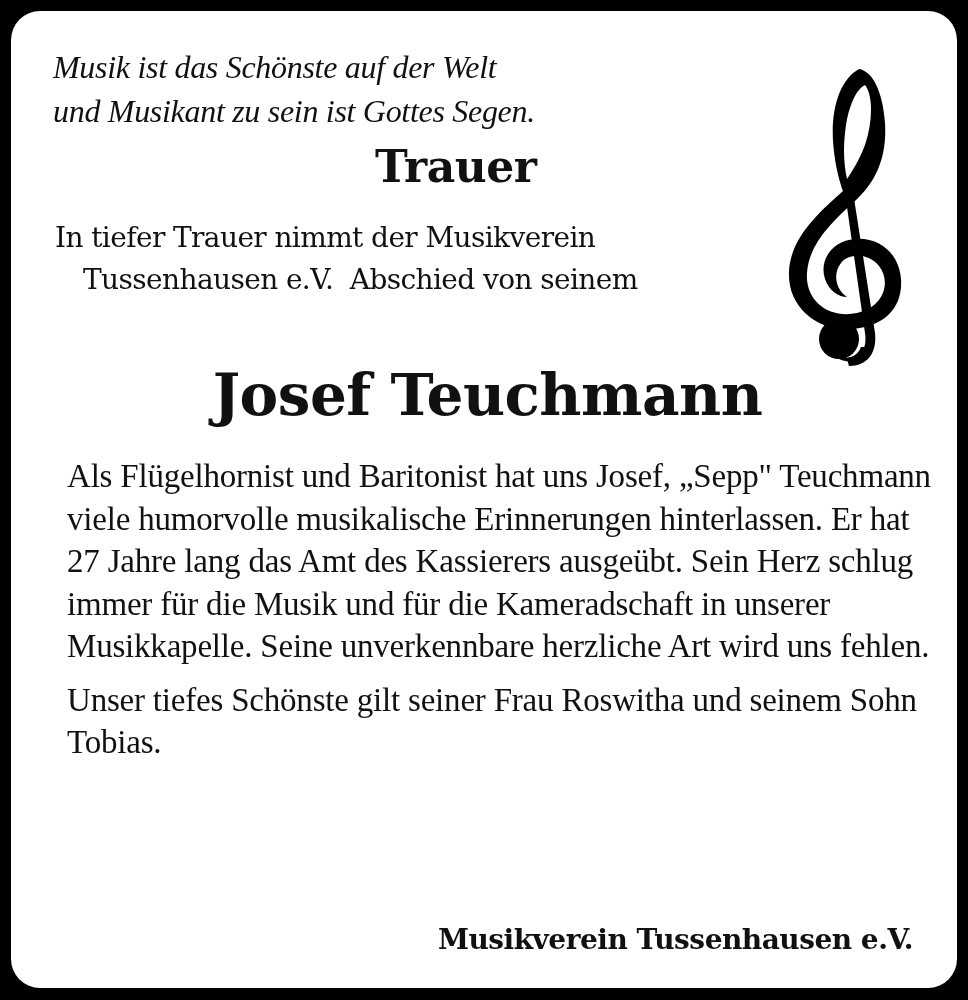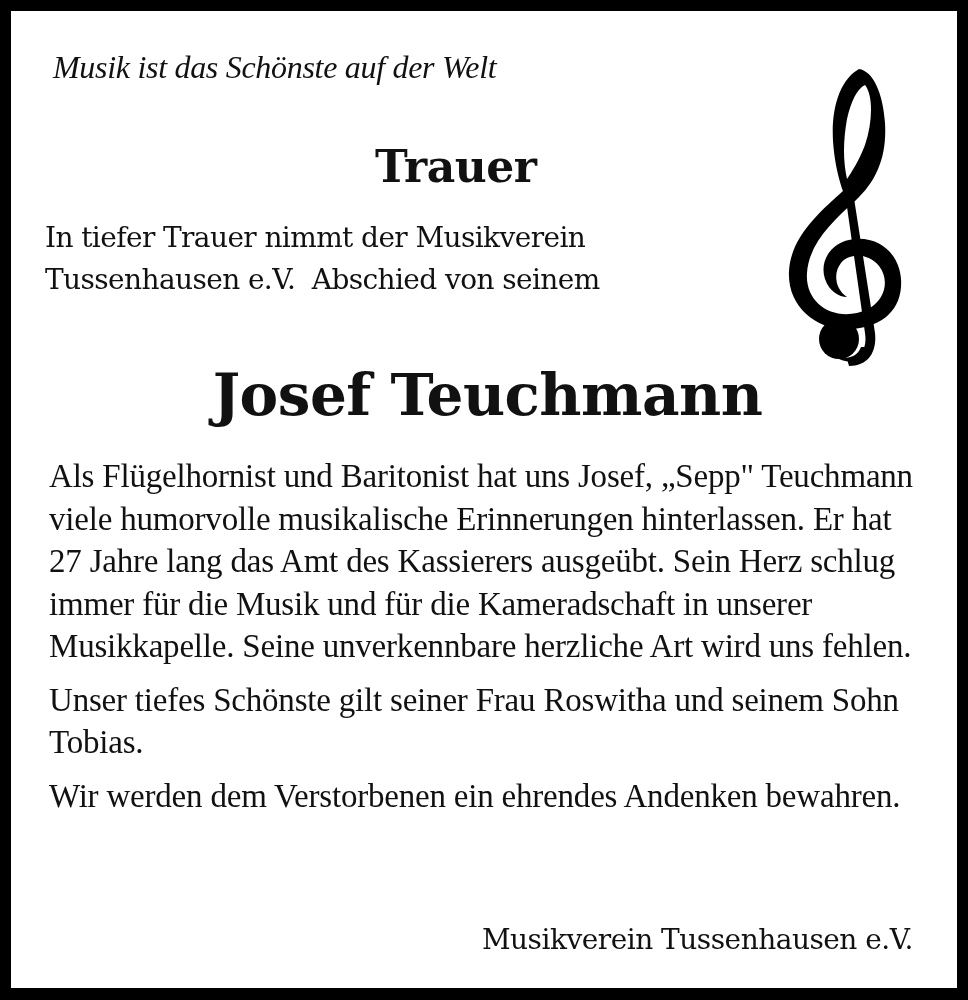--- a/index.html
+++ b/index.html
@@ -9,20 +9,21 @@
       position: relative;
       overflow: hidden;
     }
     .card {
       position: absolute;
       left: 11px; top: 11px;
       width: 946px; height: 977px;
       background: #ffffff;
       color: #111111;
       font-family: "DejaVu Serif", "Liberation Serif", serif;
+      border-radius: 29px;
     }
     .motto {
       position: absolute;
       left: 42px; top: 34px;
       font-family: "Liberation Serif", "DejaVu Serif", serif;
       font-style: italic;
       font-size: 32px;
       line-height: 44px;
       letter-spacing: -0.3px;
     }
@@ -30,21 +31,21 @@
     .title {
       position: absolute;
       left: 364px; top: 130px;
       font-size: 44px;
       font-weight: bold;
       font-family: "DejaVu Serif", serif;
       letter-spacing: -0.5px;
     }
     .intro {
       position: absolute;
-      left: 34px; top: 206px;
+      left: 44px; top: 206px;
       font-size: 28px;
       line-height: 42px;
       letter-spacing: -0.6px;
       white-space: nowrap;
     }
     .name {
       position: absolute;
       left: 0; right: 0; top: 350px;
       text-align: center;
       padding-right: 24px;
@@ -54,51 +55,52 @@
       font-family: "DejaVu Serif", serif;
       padding-left: 31px;
     }
     .clef {
       position: absolute;
       left: 770px; top: 50px;
       width: 130px; height: 310px;
     }
     .body-text {
       position: absolute;
-      left: 38px; top: 444px;
+      left: 56px; top: 444px;
       width: 880px;
       font-family: "Liberation Serif", "DejaVu Serif", serif;
       font-size: 33px;
       line-height: 42.5px;
       letter-spacing: -0.2px;
     }
     .body-text p { margin: 0 0 11px 0; }
     .signature {
       position: absolute;
       right: 44px; top: 912px;
       font-size: 28px;
-      font-weight: normal;
+      font-weight: bold;
       letter-spacing: -0.5px;
       white-space: nowrap;
     }
   </style>
 </head>
 <body>
 
 <div class="card">
 
   <div class="motto">
     <div>Musik ist das Schönste auf der Welt</div>
+    <div>und Musikant zu sein ist Gottes Segen.</div>
   </div>
 
   <div class="title">Trauer</div>
 
   <div class="intro">
     <div>In tiefer Trauer nimmt der Musikverein</div>
-    <div style="white-space:pre;">Tussenhausen e.V.  Abschied von seinem</div>
+    <div style="white-space:pre;margin-left:28px;">Tussenhausen e.V.  Abschied von seinem</div>
   </div>
 
   <svg class="clef" viewBox="0 0 130 310">
 
     <path d="M78 8
              C 60 18, 50 45, 52 80
              C 54 110, 62 130, 62 130
              C 40 150, 10 175, 8 210
              C 6 245, 35 270, 70 268
              C 105 266, 122 245, 120 218
@@ -122,17 +124,16 @@
 
     <circle cx="58" cy="278" r="20" fill="#000"></circle>
     <path d="M 58 298 C 72 304, 84 300, 86 286 L 80 286 C 76 296, 68 298, 58 296 Z" fill="#000"></path>
   </svg>
 
   <div class="name">Josef Teuchmann</div>
 
   <div class="body-text">
     <p>Als Flügelhornist und Baritonist hat uns Josef, „Sepp" Teuchmann viele humorvolle musikalische Erinnerungen hinterlassen. Er hat 27 Jahre lang das Amt des Kassierers ausgeübt. Sein Herz schlug immer für die Musik und für die Kameradschaft in unserer Musikkapelle. Seine unverkennbare herzliche Art wird uns fehlen.</p>
     <p>Unser tiefes Schönste gilt seiner Frau Roswitha und seinem Sohn Tobias.</p>
-    <p>Wir werden dem Verstorbenen ein ehrendes Andenken bewahren.</p>
   </div>
 
   <div class="signature">Musikverein Tussenhausen e.V.</div>
 </div>
 
 </body></html>

